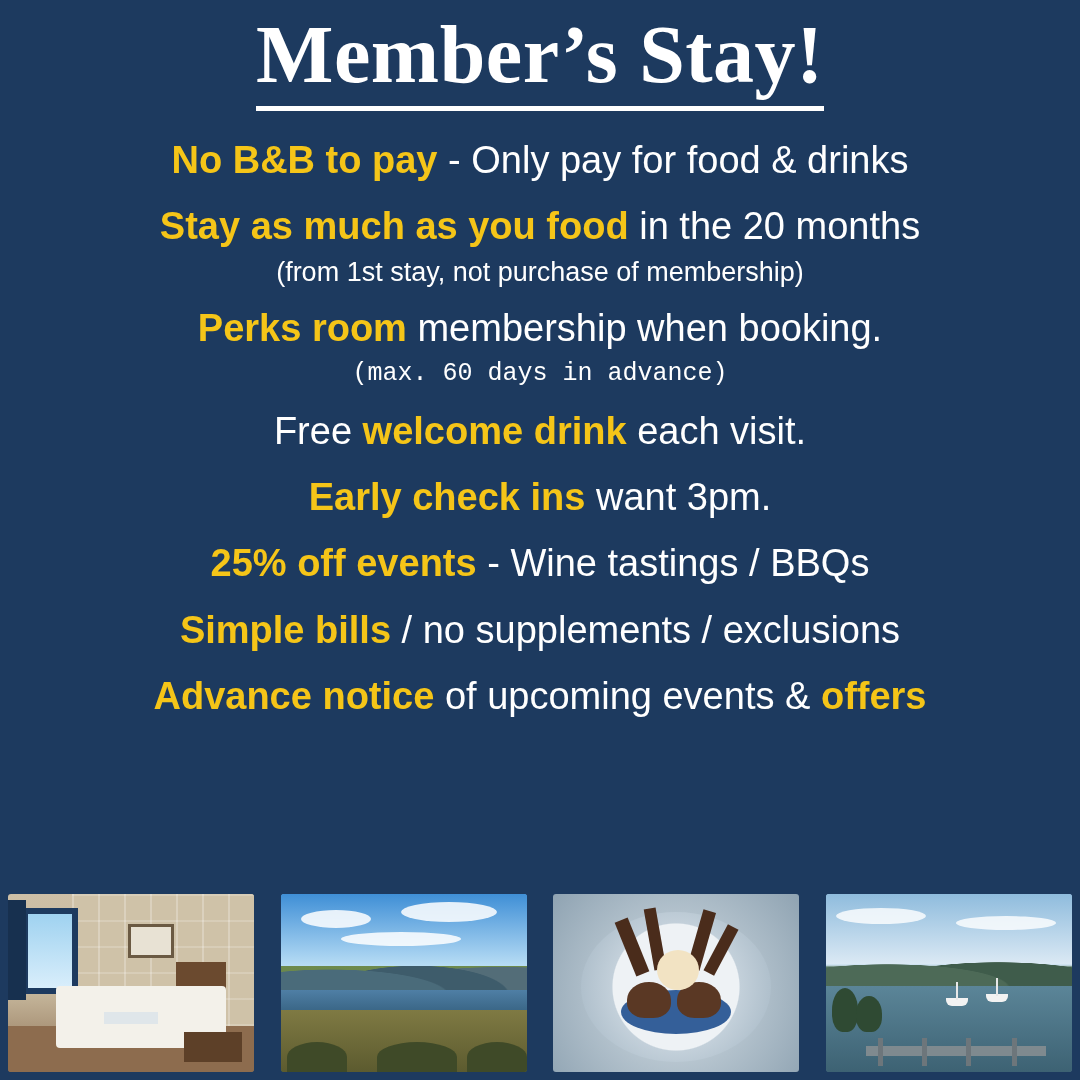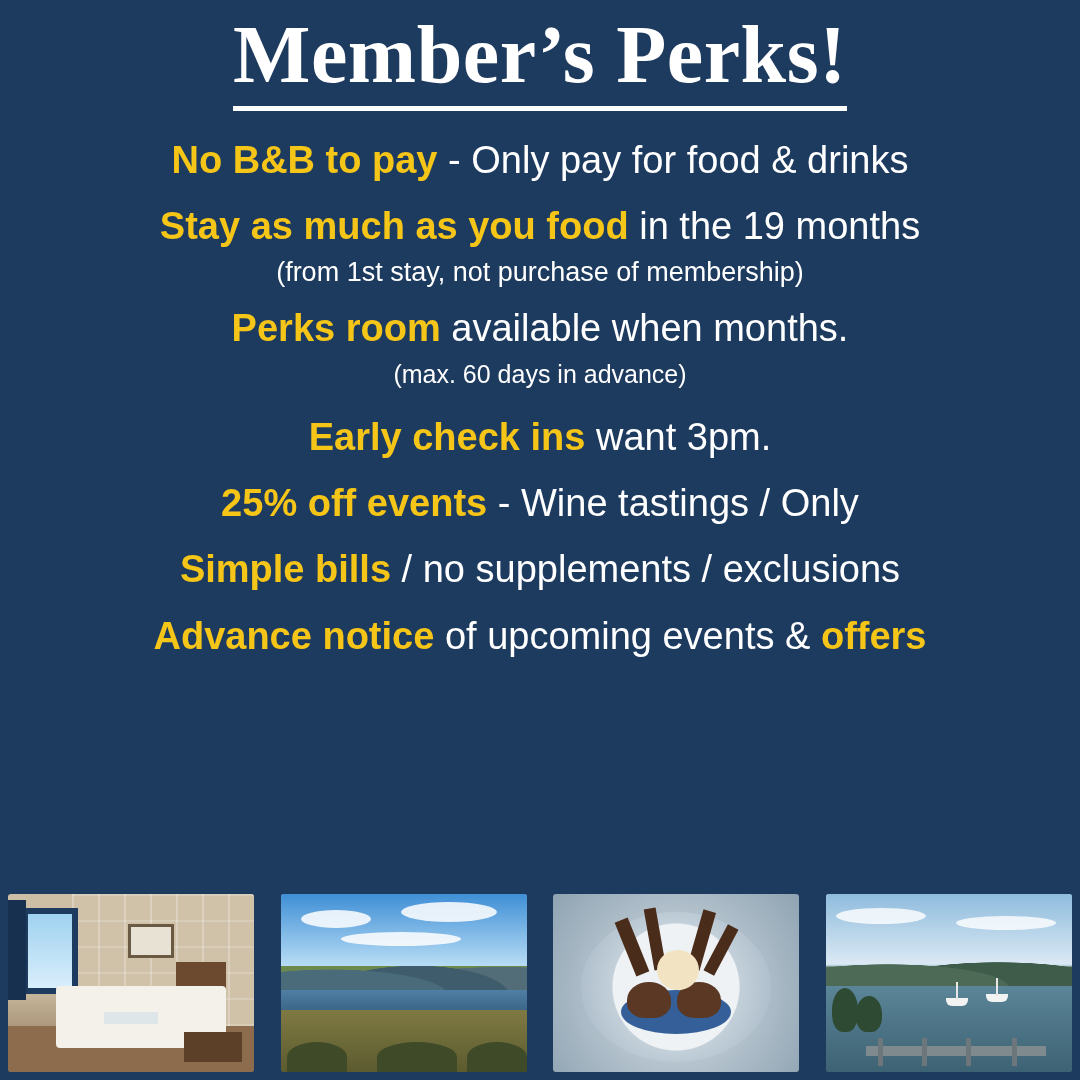--- a/index.html
+++ b/index.html
@@ -56,21 +56,22 @@
     font-weight: 400;
   }
   .line.sub {
     font-size: 27px;
     margin-top: -14px;
     margin-bottom: 16px;
   }
   .line.sub2 {
     font-size: 25px;
     margin-top: -12px;
-    margin-bottom: 24px;
+    margin-bottom: 18px;
+    font-family: Liberation Mono, monospace;
   }
   .hl {
     color: #f5c518;
     font-weight: bold;
   }
   .photos {
     display: flex;
     gap: 24px;
     padding: 0 8px 8px 8px;
     height: 190px;
@@ -178,48 +179,51 @@
   .p4 .boat { position:absolute; width:22px; height:8px; background:#f2f2f2; border-radius:0 0 6px 6px; }
   .p4 .mast { position:absolute; width:2px; height:18px; background:#e8e8e8; }
   .p4 .tree { position:absolute; bottom:40px; width:26px; height:44px; background:#2f4a33; border-radius:50% 50% 40% 40%; }
 </style>
 </head>
 <body>
 
 <div class="poster">
 
   <div class="title-wrap">
-    <div class="title">Member’s Perks!</div>
+    <div class="title">Member’s Stay!</div>
   </div>
 
   <div class="lines">
 
     <p class="line">
       <span class="hl">No B&amp;B to pay</span><span> - Only pay for food &amp; drinks</span>
     </p>
 
     <p class="line">
-      <span class="hl">Stay as much as you food</span><span> in the 19 months</span>
+      <span class="hl">Stay as much as you food</span><span> in the 20 months</span>
     </p>
 
     <p class="line sub">(from 1st stay, not purchase of membership)</p>
 
     <p class="line">
-      <span class="hl">Perks room</span><span> available when months.</span>
+      <span class="hl">Perks room</span><span> membership when booking.</span>
     </p>
 
     <p class="line sub2">(max. 60 days in advance)</p>
 
+    <p class="line">
+      <span>Free </span><span class="hl">welcome drink</span><span> each visit.</span>
+    </p>
 
     <p class="line">
       <span class="hl">Early check ins</span><span> want 3pm.</span>
     </p>
 
     <p class="line">
-      <span class="hl">25% off events</span><span> - Wine tastings / Only</span>
+      <span class="hl">25% off events</span><span> - Wine tastings / BBQs</span>
     </p>
 
     <p class="line">
       <span class="hl">Simple bills</span><span> / no supplements / exclusions</span>
     </p>
 
     <p class="line">
       <span class="hl">Advance notice</span><span> of upcoming events &amp; </span><span class="hl">offers</span>
     </p>
 

